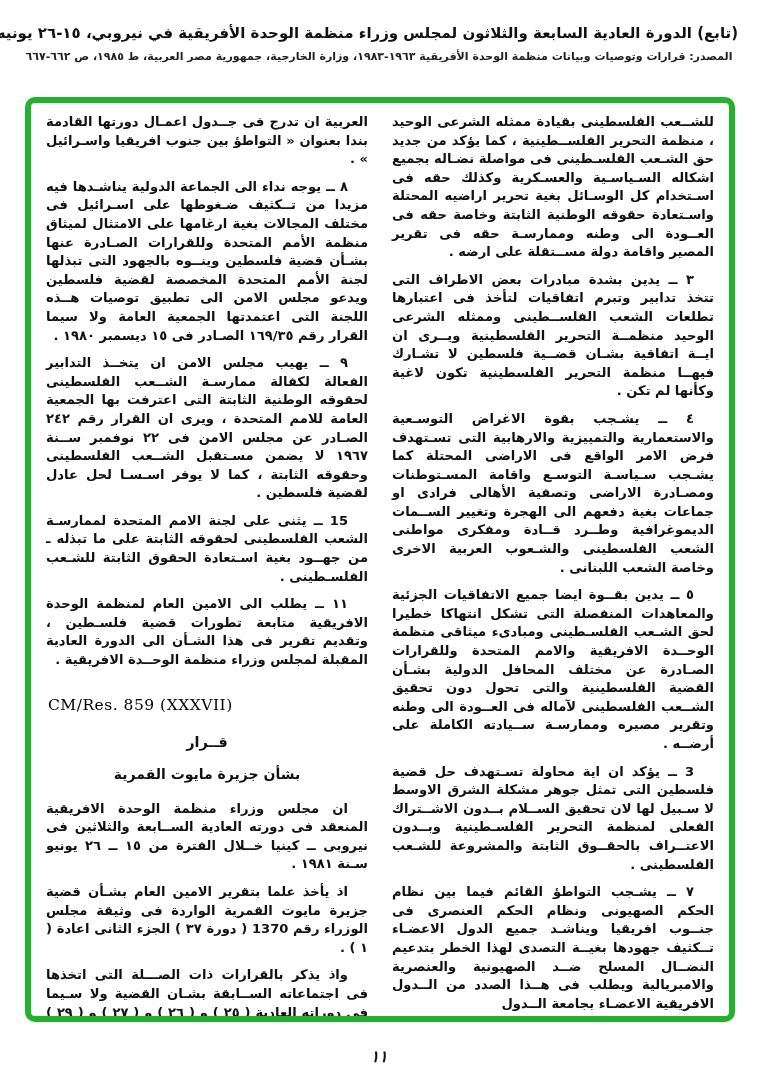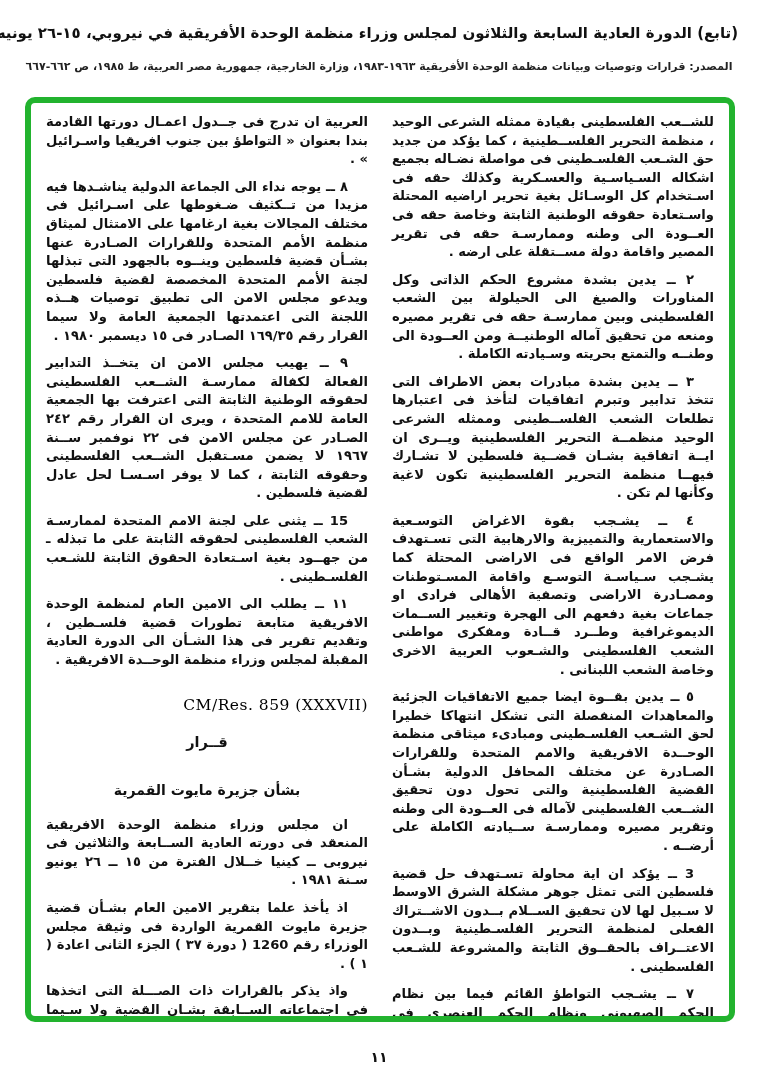--- a/index.html
+++ b/index.html
@@ -16,21 +16,21 @@
   
   .hdr {
     position: absolute; top: 24px; left: 20px; right: 20px;
     text-align: center; direction: rtl;
   }
   .hdr-title {
     font-size: 15px; font-weight: bold; letter-spacing: 0;
     line-height: 1.3; white-space: nowrap;
   }
   .hdr-source {
-    margin-top: 16px;
+    margin-top: 6px;
     font-size: 11px; font-weight: bold; color: #222;
     white-space: nowrap;
   }
 
   
   .frame {
     position: absolute; left: 25px; top: 97px;
     width: 698px; height: 913px;
     border: 6px solid #22b32e;
     border-radius: 10px;
@@ -55,81 +55,80 @@
     line-height: 18.6px;
     text-align: justify;
     text-justify: inter-word;
     direction: rtl;
   }
   .col p.ind { text-indent: 20px; }
   .col p:last-child { margin-bottom: 0; }
 
   
   .res-ref {
-    direction: ltr; text-align: right;
+    direction: ltr; text-align: left;
     font-family: "DejaVu Serif", serif;
     font-size: 15.5px; font-weight: normal;
     letter-spacing: 0.5px;
     margin: 26px 0 20px 2px;
     color: #000;
   }
   .res-heading {
     text-align: center; font-size: 14.5px; font-weight: bold;
-    margin: 0 0 32px 0; direction: rtl;
+    margin: 0 0 16px 0; direction: rtl;
   }
   .res-subject {
     text-align: center; font-size: 14px; font-weight: bold;
     margin: 0 0 18px 0; direction: rtl;
   }
 
   
   .footer {
     position: absolute; bottom: 12px; left: 0; right: 0;
     text-align: center;
   }
   .page-number {
-    font-size: 14px; font-weight: bold; letter-spacing: 3px;
+    font-size: 16px; font-weight: bold; letter-spacing: 3px; font-style: italic;
   }
 </style>
 </head>
 <body>
 
 <div class="page">
 
   <div class="hdr">
     <div class="hdr-title">(تابع) الدورة العادية السابعة والثلاثون لمجلس وزراء منظمة الوحدة الأفريقية في نيروبي، ١٥-٢٦ يونيه ١٩٨١</div>
     <div class="hdr-source">المصدر: قرارات وتوصيات وبيانات منظمة الوحدة الأفريقية ١٩٦٣-١٩٨٣، وزارة الخارجية، جمهورية مصر العربية، ط ١٩٨٥، ص ٦٦٢-٦٦٧</div>
   </div>
 
   <div class="frame" style="border-color: rgb(34, 179, 46);">
     <div class="columns">
 
       <div class="col">
         <p>للشــعب الفلسطينى بقيادة ممثله الشرعى الوحيد ، منظمة التحرير الفلســطينية ، كما يؤكد من جديد حق الشـعب الفلسـطينى فى مواصلة نضـاله بجميع اشكاله السـياسـية والعسـكرية وكذلك حقه فى اسـتخدام كل الوسـائل بغية تحرير اراضيه المحتلة واسـتعادة حقوقه الوطنية الثابتة وخاصة حقه فى العــودة الى وطنه وممارسـة حقه فى تقرير المصير واقامة دولة مســتقلة على ارضه .</p>
-        <p class="ind">٢ ــ يدين بشدة مشروع الحكم الذاتى وكل المناورات والصيغ الى الحيلولة بين الشعب الفلسطينى وبين ممارسـة حقه فى تقرير مصيره ومنعه من تحقيق آماله الوطنيــة ومن العــودة الى وطنــه والتمتع بحريته وسـيادته الكاملة .</p>
         <p class="ind">٣ ــ يدين بشدة مبادرات بعض الاطراف التى تتخذ تدابير وتبرم اتفاقيات لتأخذ فى اعتبارها تطلعات الشعب الفلســطينى وممثله الشرعى الوحيد منظمــة التحرير الفلسطينية ويــرى ان ايــة اتفاقية بشـان قضــية فلسطين لا تشـارك فيهــا منظمة التحرير الفلسطينية تكون لاغية وكأنها لم تكن .</p>
         <p class="ind">٤ ــ يشـجب بقوة الاغراض التوسـعية والاستعمارية والتمييزية والارهابية التى تسـتهدف فرض الامر الواقع فى الاراضى المحتلة كما يشـجب سـياسـة التوسـع واقامة المسـتوطنات ومصـادرة الاراضى وتصفية الأهالى فرادى او جماعات بغية دفعهم الى الهجرة وتغيير الســمات الديموغرافية وطــرد قــادة ومفكرى مواطنى الشعب الفلسطينى والشـعوب العربية الاخرى وخاصة الشعب اللبنانى .</p>
         <p class="ind">٥ ــ يدين بقــوة ايضا جميع الاتفاقيات الجزئية والمعاهدات المنفصلة التى تشكل انتهاكا خطيرا لحق الشـعب الفلسـطينى ومبادىء ميثاقى منظمة الوحــدة الافريقية والامم المتحدة وللقرارات الصـادرة عن مختلف المحافل الدولية بشـأن القضية الفلسطينية والتى تحول دون تحقيق الشــعب الفلسطينى لآماله فى العــودة الى وطنه وتقرير مصيره وممارسـة ســيادته الكاملة على أرضــه .</p>
         <p class="ind">3 ــ يؤكد ان اية محاولة تسـتهدف حل قضية فلسطين التى تمثل جوهر مشكلة الشرق الاوسط لا سـبيل لها لان تحقيق الســلام بــدون الاشــتراك الفعلى لمنظمة التحرير الفلسـطينية وبــدون الاعتــراف بالحقــوق الثابتة والمشروعة للشـعب الفلسطينى .</p>
         <p class="ind">٧ ــ يشـجب التواطؤ القائم فيما بين نظام الحكم الصهيونى ونظام الحكم العنصرى فى جنــوب افريقيا ويناشـد جميع الدول الاعضـاء تــكثيف جهودها بغيــة التصدى لهذا الخطر بتدعيم النضــال المسلح ضــد الصهيونية والعنصرية والامبريالية ويطلب فى هــذا الصدد من الــدول الافريقية الاعضـاء بجامعة الــدول</p>
       </div>
 
       <div class="col">
         <p>العربية ان تدرج فى جــدول اعمـال دورتها القادمة بندا بعنوان « التواطؤ بين جنوب افريقيا واسـرائيل » .</p>
         <p class="ind">٨ ــ يوجه نداء الى الجماعة الدولية يناشـدها فيه مزيدا من تــكثيف ضـغوطها على اسـرائيل فى مختلف المجالات بغية ارغامها على الامتثال لميثاق منظمة الأمم المتحدة وللقرارات الصـادرة عنها بشـأن قضية فلسطين وينــوه بالجهود التى تبذلها لجنة الأمم المتحدة المخصصة لقضية فلسطين ويدعو مجلس الامن الى تطبيق توصيات هــذه اللجنة التى اعتمدتها الجمعية العامة ولا سيما القرار رقم ١٦٩/٣٥ الصـادر فى ١٥ ديسمبر ١٩٨٠ .</p>
         <p class="ind">٩ ــ يهيب مجلس الامن ان يتخــذ التدابير الفعالة لكفالة ممارسـة الشــعب الفلسطينى لحقوقه الوطنية الثابتة التى اعترفت بها الجمعية العامة للامم المتحدة ، ويرى ان القرار رقم ٢٤٢ الصـادر عن مجلس الامن فى ٢٢ نوفمبر ســنة ١٩٦٧ لا يضمن مسـتقبل الشــعب الفلسطينى وحقوقه الثابتة ، كما لا يوفر اسـسـا لحل عادل لقضية فلسطين .</p>
         <p class="ind">15 ــ يثنى على لجنة الامم المتحدة لممارسـة الشعب الفلسطينى لحقوقه الثابتة على ما تبذله ـ من جهــود بغية اسـتعادة الحقوق الثابتة للشـعب الفلسـطينى .</p>
         <p class="ind">١١ ــ يطلب الى الامين العام لمنظمة الوحدة الافريقية متابعة تطورات قضية فلسـطين ، وتقديم تقرير فى هذا الشـأن الى الدورة العادية المقبلة لمجلس وزراء منظمة الوحــدة الافريقية .</p>
 
         <div class="res-ref">CM/Res. 859 (XXXVII)</div>
         <div class="res-heading">قــرار</div>
         <div class="res-subject">بشأن جزيرة مايوت القمرية</div>
 
         <p class="ind">ان مجلس وزراء منظمة الوحدة الافريقية المنعقد فى دورته العادية الســابعة والثلاثين فى نيروبى ــ كينيا خــلال الفترة من ١٥ ــ ٢٦ يونيو سـنة ١٩٨١ .</p>
-        <p class="ind">اذ يأخذ علما بتقرير الامين العام بشـأن قضية جزيرة مايوت القمرية الواردة فى وثيقة مجلس الوزراء رقم 1260 ( دورة ٣٧ ) الجزء الثانى اعادة ( ١ ) .</p>
+        <p class="ind">اذ يأخذ علما بتقرير الامين العام بشـأن قضية جزيرة مايوت القمرية الواردة فى وثيقة مجلس الوزراء رقم 1370 ( دورة ٣٧ ) الجزء الثانى اعادة ( ١ ) .</p>
         <p class="ind">واذ يذكر بالقرارات ذات الصـــلة التى اتخذها فى اجتماعاته الســابقة بشـان القضية ولا سـيما فى دوراته العادية ( ٢٥ ) و ( ٢٦ ) و ( ٢٧ ) و ( ٢٩ ) ( ٣١ ) و ( ٣٣ ) و ( ٣٥ ) .</p>
 
       </div>
 
     </div>
   </div>
 
   <div class="footer">
     <span class="page-number">١١</span>
   </div>

